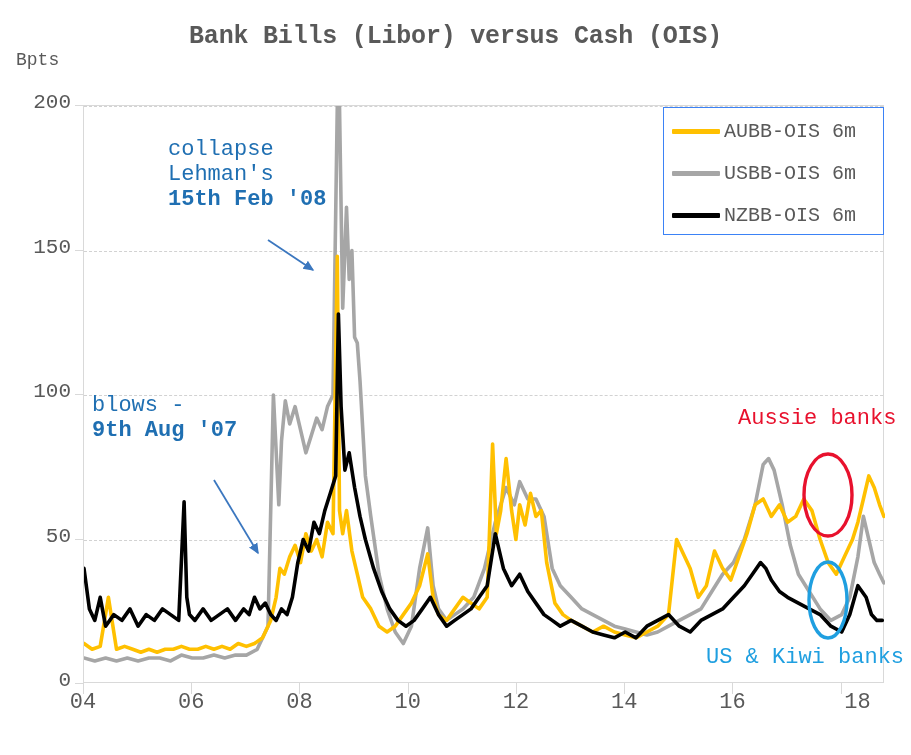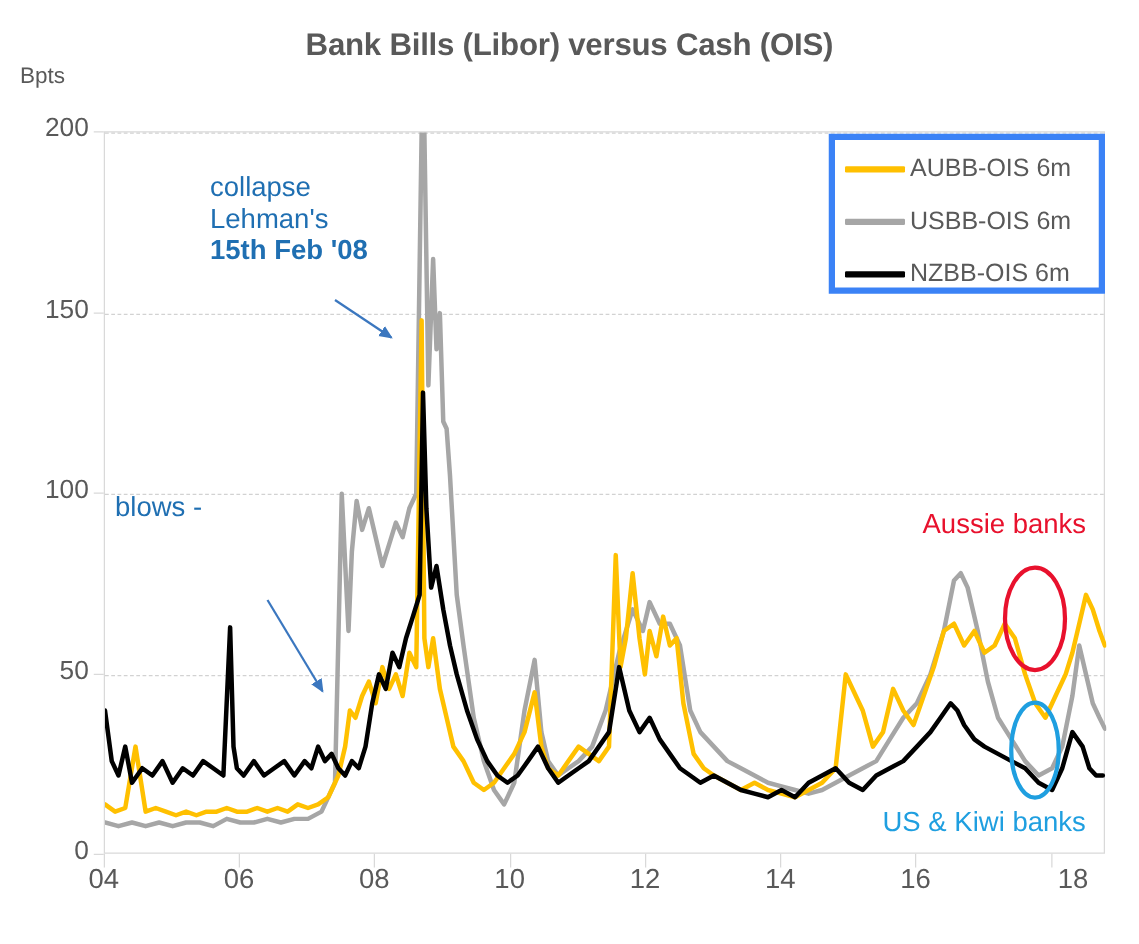--- a/index.html
+++ b/index.html
@@ -1,18 +1,18 @@
 <!DOCTYPE html>
 <html><head>
 <meta charset="utf-8">
 <style>
   html,body{margin:0;padding:0;background:#ffffff;}
   body{width:911px;height:755px;position:relative;overflow:hidden;
        font-family:"Liberation Sans", sans-serif;color:#595959;}
-  #chart-root{position:absolute;left:0;top:0;width:911px;height:755px;}
+  #chart-root{position:absolute;left:0;top:0;width:911px;height:755px;font-family:Liberation Mono, monospace;}
 
   #chart-title{
     position:absolute;left:0;top:22px;width:911px;text-align:center;
     font-size:25px;font-weight:bold;color:#595959;letter-spacing:-0.2px;
   }
   #y-axis-unit{
     position:absolute;left:16px;top:50px;font-size:18px;color:#595959;
   }
 
   #plot{
@@ -36,21 +36,21 @@
   .x-tick-label{
     position:absolute;top:690px;width:60px;text-align:center;
     font-size:22px;color:#595959;
   }
   .x-tick-mark{
     position:absolute;top:683px;height:11px;width:0;border-left:1px solid #d9d9d9;
   }
 
   #legend{
     position:absolute;left:663px;top:107px;width:221px;height:128px;
-    border:5px solid #3b82f6;background:rgba(255,255,255,0.92);
+    border:1px solid #3b82f6;background:rgba(255,255,255,0.92);
     box-sizing:border-box;
   }
   .legend-item{
     position:absolute;left:8px;height:22px;display:flex;align-items:center;
   }
   .legend-swatch{width:48px;height:5px;border-radius:1px;margin-right:4px;flex:0 0 auto;}
   .legend-label{font-size:20px;color:#595959;white-space:nowrap;}
 
   .annot{position:absolute;color:#1F6FB2;line-height:1.14;}
   .annot .ln{display:block;}
@@ -131,20 +131,21 @@
       </div>
     </div>
 
   <div class="annot" id="annot-lehman">
       <span class="ln">collapse</span>
       <span class="ln">Lehman's</span>
       <span class="ln bold">15th Feb '08</span>
     </div>
   <div class="annot" id="annot-funding">
       <span class="ln">blows -</span>
+      <span class="ln bold">9th Aug '07</span>
     </div>
   <div class="annot" id="annot-aussie">
       <span class="ln">Aussie banks</span>
     </div>
   <div class="annot" id="annot-kiwi">
       <span class="ln">US &amp; Kiwi banks</span>
     </div>
 
   <svg id="arrows" viewBox="0 0 911 755">
     <defs>

